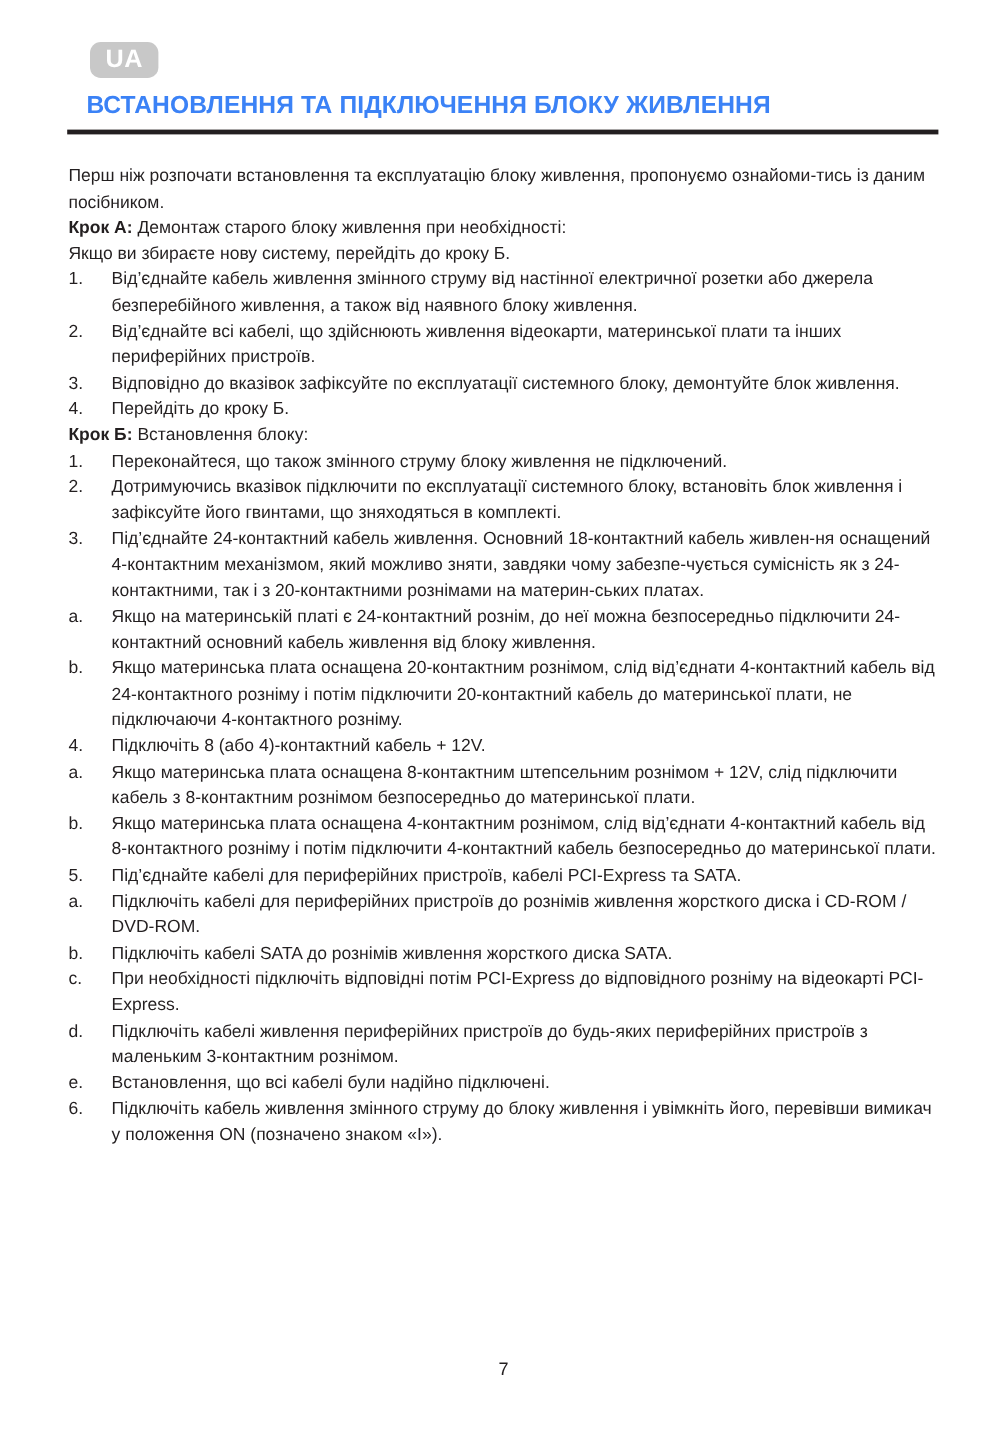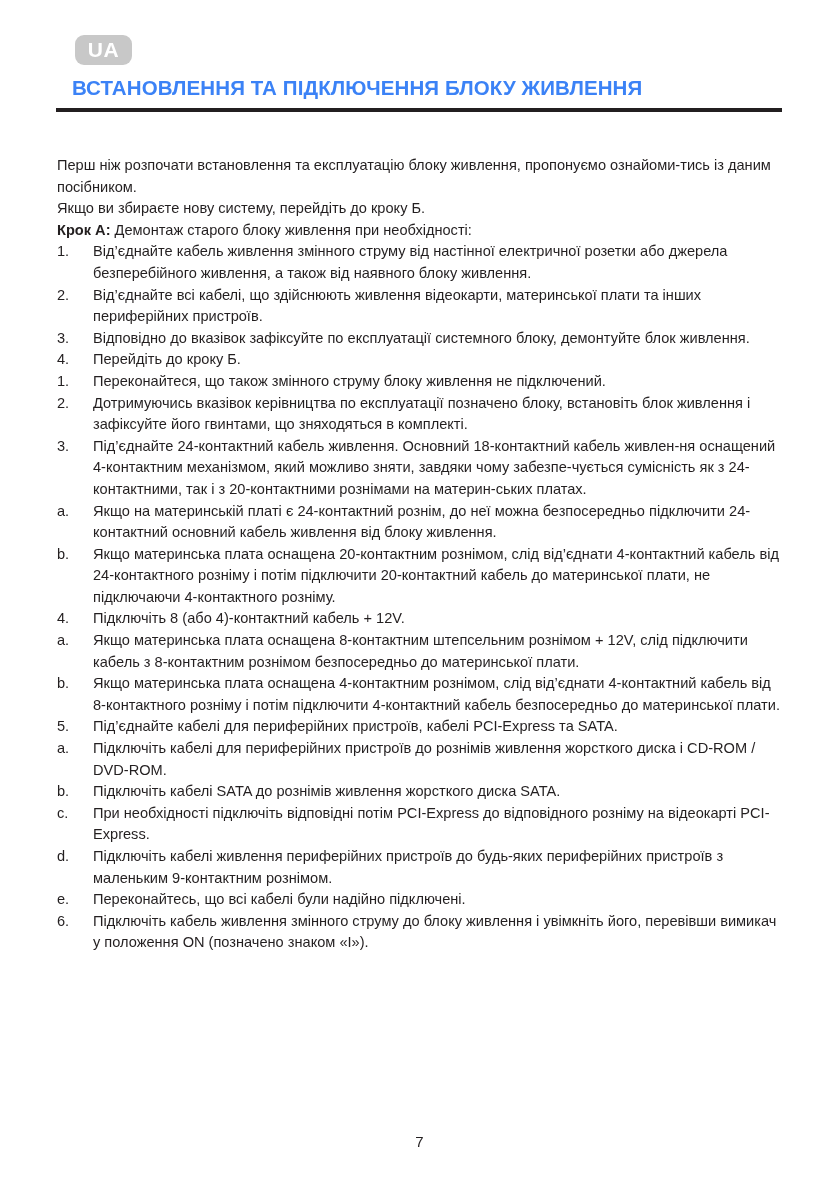--- a/index.html
+++ b/index.html
@@ -5,65 +5,66 @@
   html, body { margin: 0; padding: 0; background: #ffffff; }
   body { width: 839px; height: 1191px; position: relative; overflow: hidden;
          font-family: "Liberation Sans", sans-serif; color: #231f20; }
   .badge { position: absolute; left: 55px; top: 35px; width: 57px; height: 30px;
            background: #c8c8c8; border-radius: 9px; color: #ffffff;
            font-weight: bold; font-size: 21px; line-height: 30px; text-align: center;
            letter-spacing: 0.5px; margin-left: 20px; }
   .title { position: absolute; left: 56px; top: 76px; font-weight: bold; font-size: 20.5px;
            letter-spacing: 0.1px; color: #3b82f6; white-space: nowrap; margin-left: 16px; }
   .rule { position: absolute; left: 56px; top: 108px; width: 726px; height: 4px; background: #231f20; }
-  .content { position: absolute; left: 57px; top: 137px; width: 730px; font-size: 14.6px; line-height: 21.6px; margin-top: 18px; }
+  .content { position: absolute; left: 57px; top: 137px; width: 730px; font-size: 14.6px; line-height: 21.6px; }
   .p { margin: 0; }
   .b { font-weight: bold; }
   .item { display: flex; margin: 0; }
   .mk { flex: 0 0 36px; }
   .tx { flex: 1 1 auto; }
   .pagenum { position: absolute; left: 0; width: 839px; top: 1133px; text-align: center; font-size: 15px; }
 </style>
 </head>
 <body>
 
 <div class="badge">UA</div>
 <div class="title">ВСТАНОВЛЕННЯ ТА ПІДКЛЮЧЕННЯ БЛОКУ ЖИВЛЕННЯ</div>
 <div class="rule"></div>
 
 <div class="content">
   <p class="p">Перш ніж розпочати встановлення та експлуатацію блоку живлення, пропонуємо ознайоми-тись із даним посібником.</p>
+  <p class="p"><span class="b">Крок А:</span><span> Демонтаж старого блоку живлення при необхідності:</span></p>
   <p class="p">Якщо ви збираєте нову систему, перейдіть до кроку Б.</p>
-  <p class="p"><span class="b">Крок А:</span><span> Демонтаж старого блоку живлення при необхідності:</span></p>
   <div id="list-a">
       <div class="item">
         <span class="mk">1.</span>
         <span class="tx">Від’єднайте кабель живлення змінного струму від настінної електричної розетки або джерела безперебійного живлення, а також від наявного блоку живлення.</span>
       </div>
       <div class="item">
         <span class="mk">2.</span>
         <span class="tx">Від’єднайте всі кабелі, що здійснюють живлення відеокарти, материнської плати та інших периферійних пристроїв.</span>
       </div>
       <div class="item">
         <span class="mk">3.</span>
         <span class="tx">Відповідно до вказівок зафіксуйте по експлуатації системного блоку, демонтуйте блок живлення.</span>
       </div>
       <div class="item">
         <span class="mk">4.</span>
         <span class="tx">Перейдіть до кроку Б.</span>
       </div>
     </div>
+  <p class="p"><span class="b">Крок Б:</span><span> Встановлення блоку:</span></p>
   <div id="list-b">
       <div class="item">
         <span class="mk">1.</span>
         <span class="tx">Переконайтеся, що також змінного струму блоку живлення не підключений.</span>
       </div>
       <div class="item">
         <span class="mk">2.</span>
-        <span class="tx">Дотримуючись вказівок керівництва по експлуатації позначено блоку, встановіть блок живлення і зафіксуйте його гвинтами, що зняходяться в комплекті.</span>
+        <span class="tx">Дотримуючись вказівок підключити по експлуатації системного блоку, встановіть блок живлення і зафіксуйте його гвинтами, що зняходяться в комплекті.</span>
       </div>
       <div class="item">
         <span class="mk">3.</span>
         <span class="tx">Під’єднайте 24-контактний кабель живлення. Основний 18-контактний кабель живлен-ня оснащений 4-контактним механізмом, який можливо зняти, завдяки чому забезпе-чується сумісність як з 24-контактними, так і з 20-контактними рознімами на материн-ських платах.</span>
       </div>
       <div class="item">
         <span class="mk">a.</span>
         <span class="tx">Якщо на материнській платі є 24-контактний рознім, до неї можна безпосередньо підключити 24-контактний основний кабель живлення від блоку живлення.</span>
       </div>
       <div class="item">
@@ -93,25 +94,25 @@
       <div class="item">
         <span class="mk">b.</span>
         <span class="tx">Підключіть кабелі SATA до рознімів живлення жорсткого диска SATA.</span>
       </div>
       <div class="item">
         <span class="mk">c.</span>
         <span class="tx">При необхідності підключіть відповідні потім PCI-Express до відповідного розніму на відеокарті PCI-Express.</span>
       </div>
       <div class="item">
         <span class="mk">d.</span>
-        <span class="tx">Підключіть кабелі живлення периферійних пристроїв до будь-яких периферійних пристроїв з маленьким 9-контактним рознімом.</span>
+        <span class="tx">Підключіть кабелі живлення периферійних пристроїв до будь-яких периферійних пристроїв з маленьким 3-контактним рознімом.</span>
       </div>
       <div class="item">
         <span class="mk">e.</span>
-        <span class="tx">Переконайтесь, що всі кабелі були надійно підключені.</span>
+        <span class="tx">Встановлення, що всі кабелі були надійно підключені.</span>
       </div>
       <div class="item">
         <span class="mk">6.</span>
         <span class="tx">Підключіть кабель живлення змінного струму до блоку живлення і увімкніть його, перевівши вимикач у положення ON (позначено знаком «I»).</span>
       </div>
     </div>
 </div>
 
 <div class="pagenum">7</div>
 

